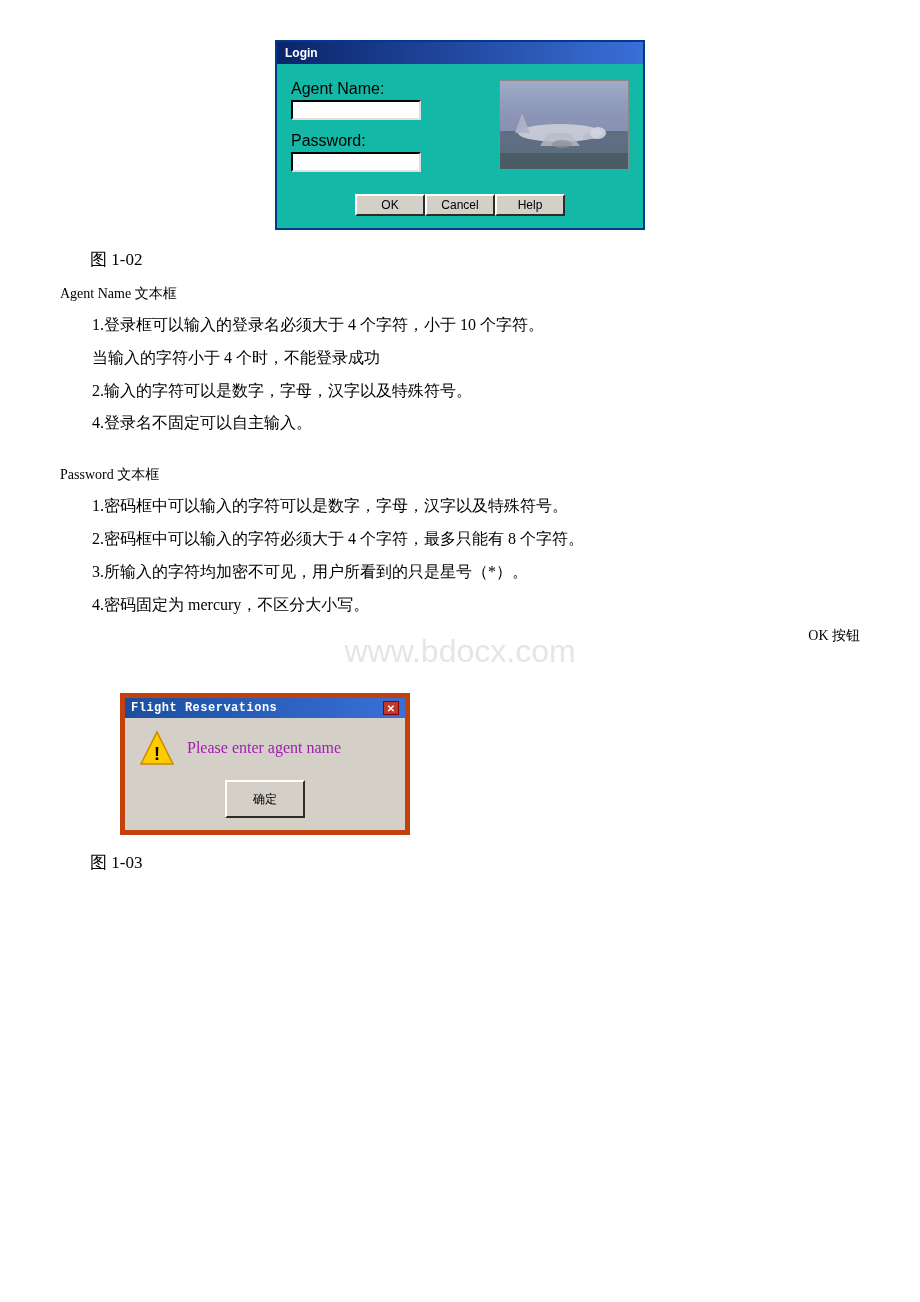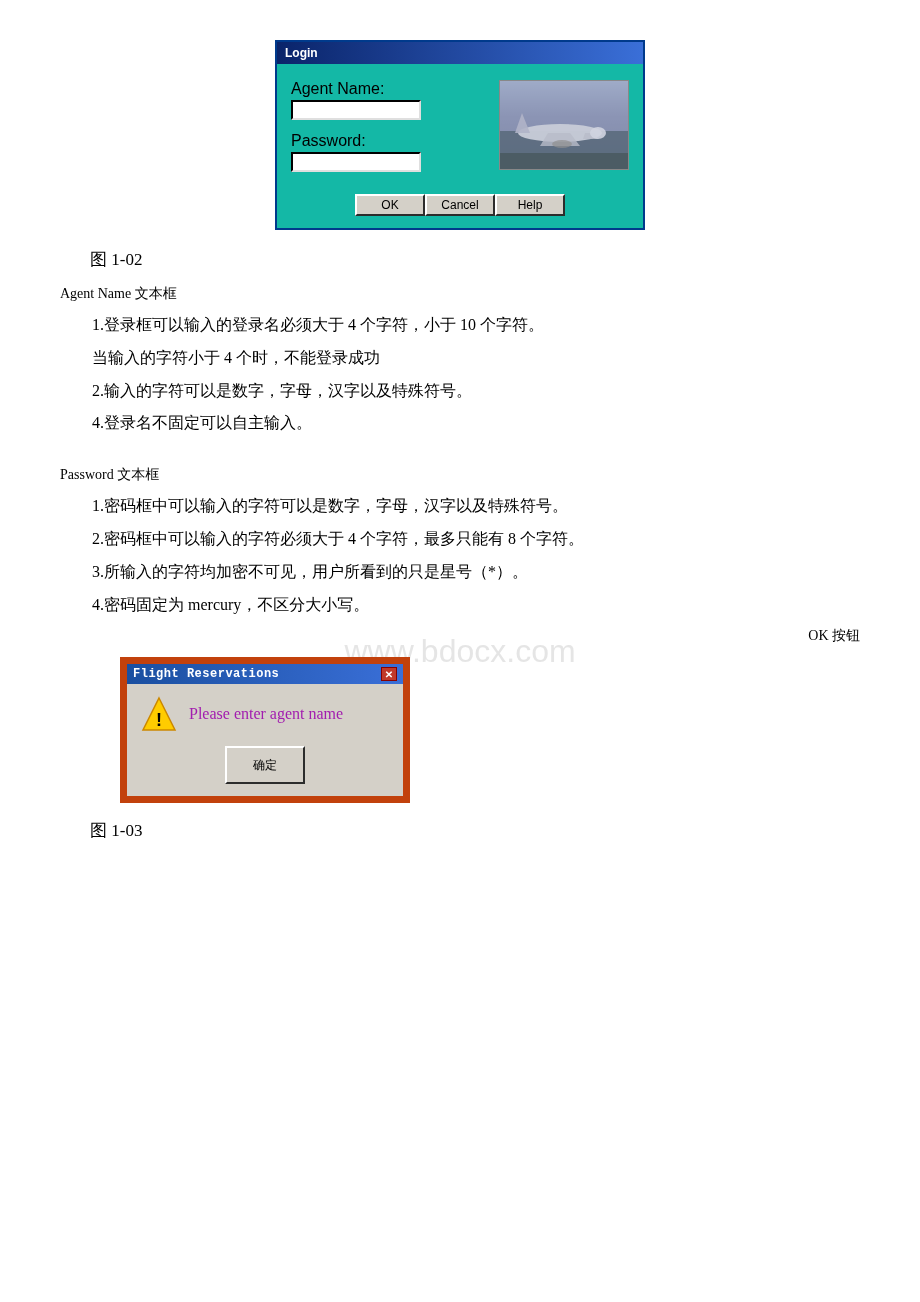--- a/index.html
+++ b/index.html
@@ -170,24 +170,25 @@
     .flight-dialog-wrapper {
       display: flex;
       justify-content: flex-start;
       margin-left: 60px;
       margin-bottom: 16px;
       margin-top: 12px;
     }
 
     .flight-dialog {
       width: 290px;
-      border: 7px solid #c2410c;
+      border: 5px solid #c2410c;
       background: #d4d0c8;
       font-family: "Courier New", monospace;
       font-size: 12px;
+      margin-top: 36px;
     }
 
     .flight-titlebar {
       background: linear-gradient(to right, #1a4fa0, #3a6fd8);
       color: #ffffff;
       font-weight: bold;
       font-size: 12px;
       padding: 3px 6px;
       display: flex;
       align-items: center;

